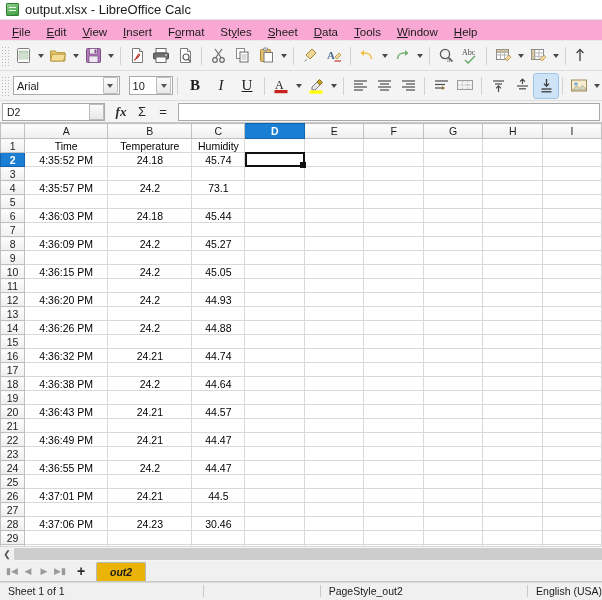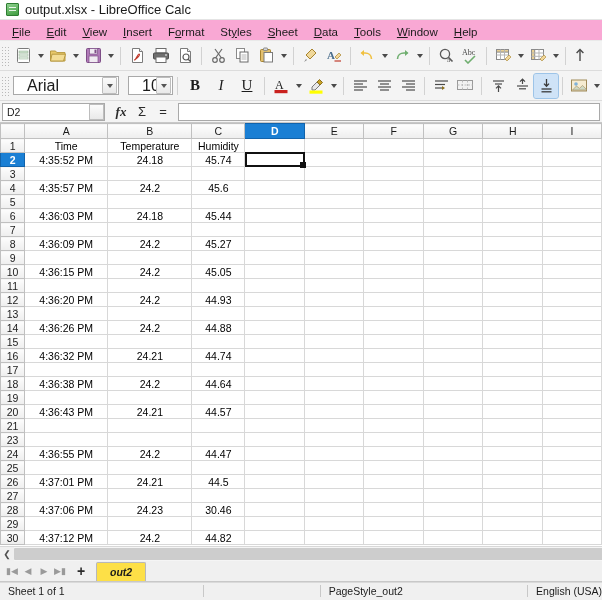--- a/index.html
+++ b/index.html
@@ -75,22 +75,22 @@
     border-top: 4px solid #4a4a4a;
   }
   .tb-sep { width: 1px; height: 18px; background: #d2d2d2; margin: 0 4px; flex: none; }
   .tb-btn svg, .tb-arrow svg { display: block; }
 
   
   .fmtbar { height: 30px; background: #f4f4f4; display: flex; align-items: center;
             border-bottom: 1px solid #dcdcdc; padding-left: 2px; }
   .combo {
     height: 19px; background: #fff; border: 1px solid #a9a9a9;
-    display: flex; align-items: center; font-size: 16px; color: #1b1b1b;
-    padding-left: 13px; position: relative; cursor: default;
+    display: flex; align-items: center; font-size: 11px; color: #1b1b1b;
+    padding-left: 3px; position: relative; cursor: default;
   }
   .combo .cv { flex: 1; overflow: hidden; white-space: nowrap; }
   .combo .cbtn {
     width: 15px; height: 17px; margin: 0 1px 0 0;
     background: linear-gradient(#fbfbfb,#e9e9e9);
     border: 1px solid #bdbdbd; border-radius: 1px;
     display: flex; align-items: center; justify-content: center; flex: none;
   }
   .combo .cbtn::after {
     content:""; border-left:3px solid transparent; border-right:3px solid transparent;
@@ -177,21 +177,21 @@
   .tabbar {
     height: 22px; background: #f0f0f0; display: flex; align-items: flex-end;
     padding-left: 4px; border-bottom: 1px solid #c8c8c8;
   }
   .nav-btn { width: 16px; height: 20px; display:flex; align-items:center; justify-content:center;
              font-size: 9px; color:#3b3b3b; cursor:default; }
   .nav-btn.dim { color: #9a9a9a; }
   .add-sheet { width: 20px; height: 20px; display:flex; align-items:center; justify-content:center;
                font-size: 14px; font-weight: bold; color:#2b2b2b; cursor:default; margin-left:3px; }
   .sheet-tab {
-    height: 19px; padding: 0 13px; background: #fde047;
+    height: 19px; padding: 0 13px; background: #eab308;
     border: 1px solid #b8b8b8; border-bottom: none;
     border-radius: 2px 2px 0 0; display: flex; align-items: center;
     font-size: 10.5px; font-weight: bold; font-style: italic; color: #1b1b1b;
     margin-left: 5px; cursor: default;
   }
 
   
   .statusbar {
     height: 17px; background: #f0f0f0; display: flex; align-items: center;
     font-size: 10.5px; color: #1b1b1b; border-top: 1px solid #dadada;
@@ -588,21 +588,21 @@
           <td class="cell cE"></td>
           <td class="cell cF"></td>
           <td class="cell cG"></td>
           <td class="cell cH"></td>
           <td class="cell cI"></td>
         </tr>
         <tr>
           <th class="rowhdr">4</th>
           <td class="cell cA">4:35:57 PM</td>
           <td class="cell cB">24.2</td>
-          <td class="cell cC">45.6</td>
+          <td class="cell cC">73.1</td>
           <td class="cell cD"></td>
           <td class="cell cE"></td>
           <td class="cell cF"></td>
           <td class="cell cG"></td>
           <td class="cell cH"></td>
           <td class="cell cI"></td>
         </tr>
         <tr>
           <th class="rowhdr">5</th>
           <td class="cell cA"></td>
@@ -793,20 +793,32 @@
           <td class="cell cF"></td>
           <td class="cell cG"></td>
           <td class="cell cH"></td>
           <td class="cell cI"></td>
         </tr>
         <tr>
           <th class="rowhdr">21</th>
           <td class="cell cA"></td>
           <td class="cell cB"></td>
           <td class="cell cC"></td>
+          <td class="cell cD"></td>
+          <td class="cell cE"></td>
+          <td class="cell cF"></td>
+          <td class="cell cG"></td>
+          <td class="cell cH"></td>
+          <td class="cell cI"></td>
+        </tr>
+        <tr>
+          <th class="rowhdr">22</th>
+          <td class="cell cA">4:36:49 PM</td>
+          <td class="cell cB">24.21</td>
+          <td class="cell cC">44.47</td>
           <td class="cell cD"></td>
           <td class="cell cE"></td>
           <td class="cell cF"></td>
           <td class="cell cG"></td>
           <td class="cell cH"></td>
           <td class="cell cI"></td>
         </tr>
         <tr>
           <th class="rowhdr">23</th>
           <td class="cell cA"></td>

